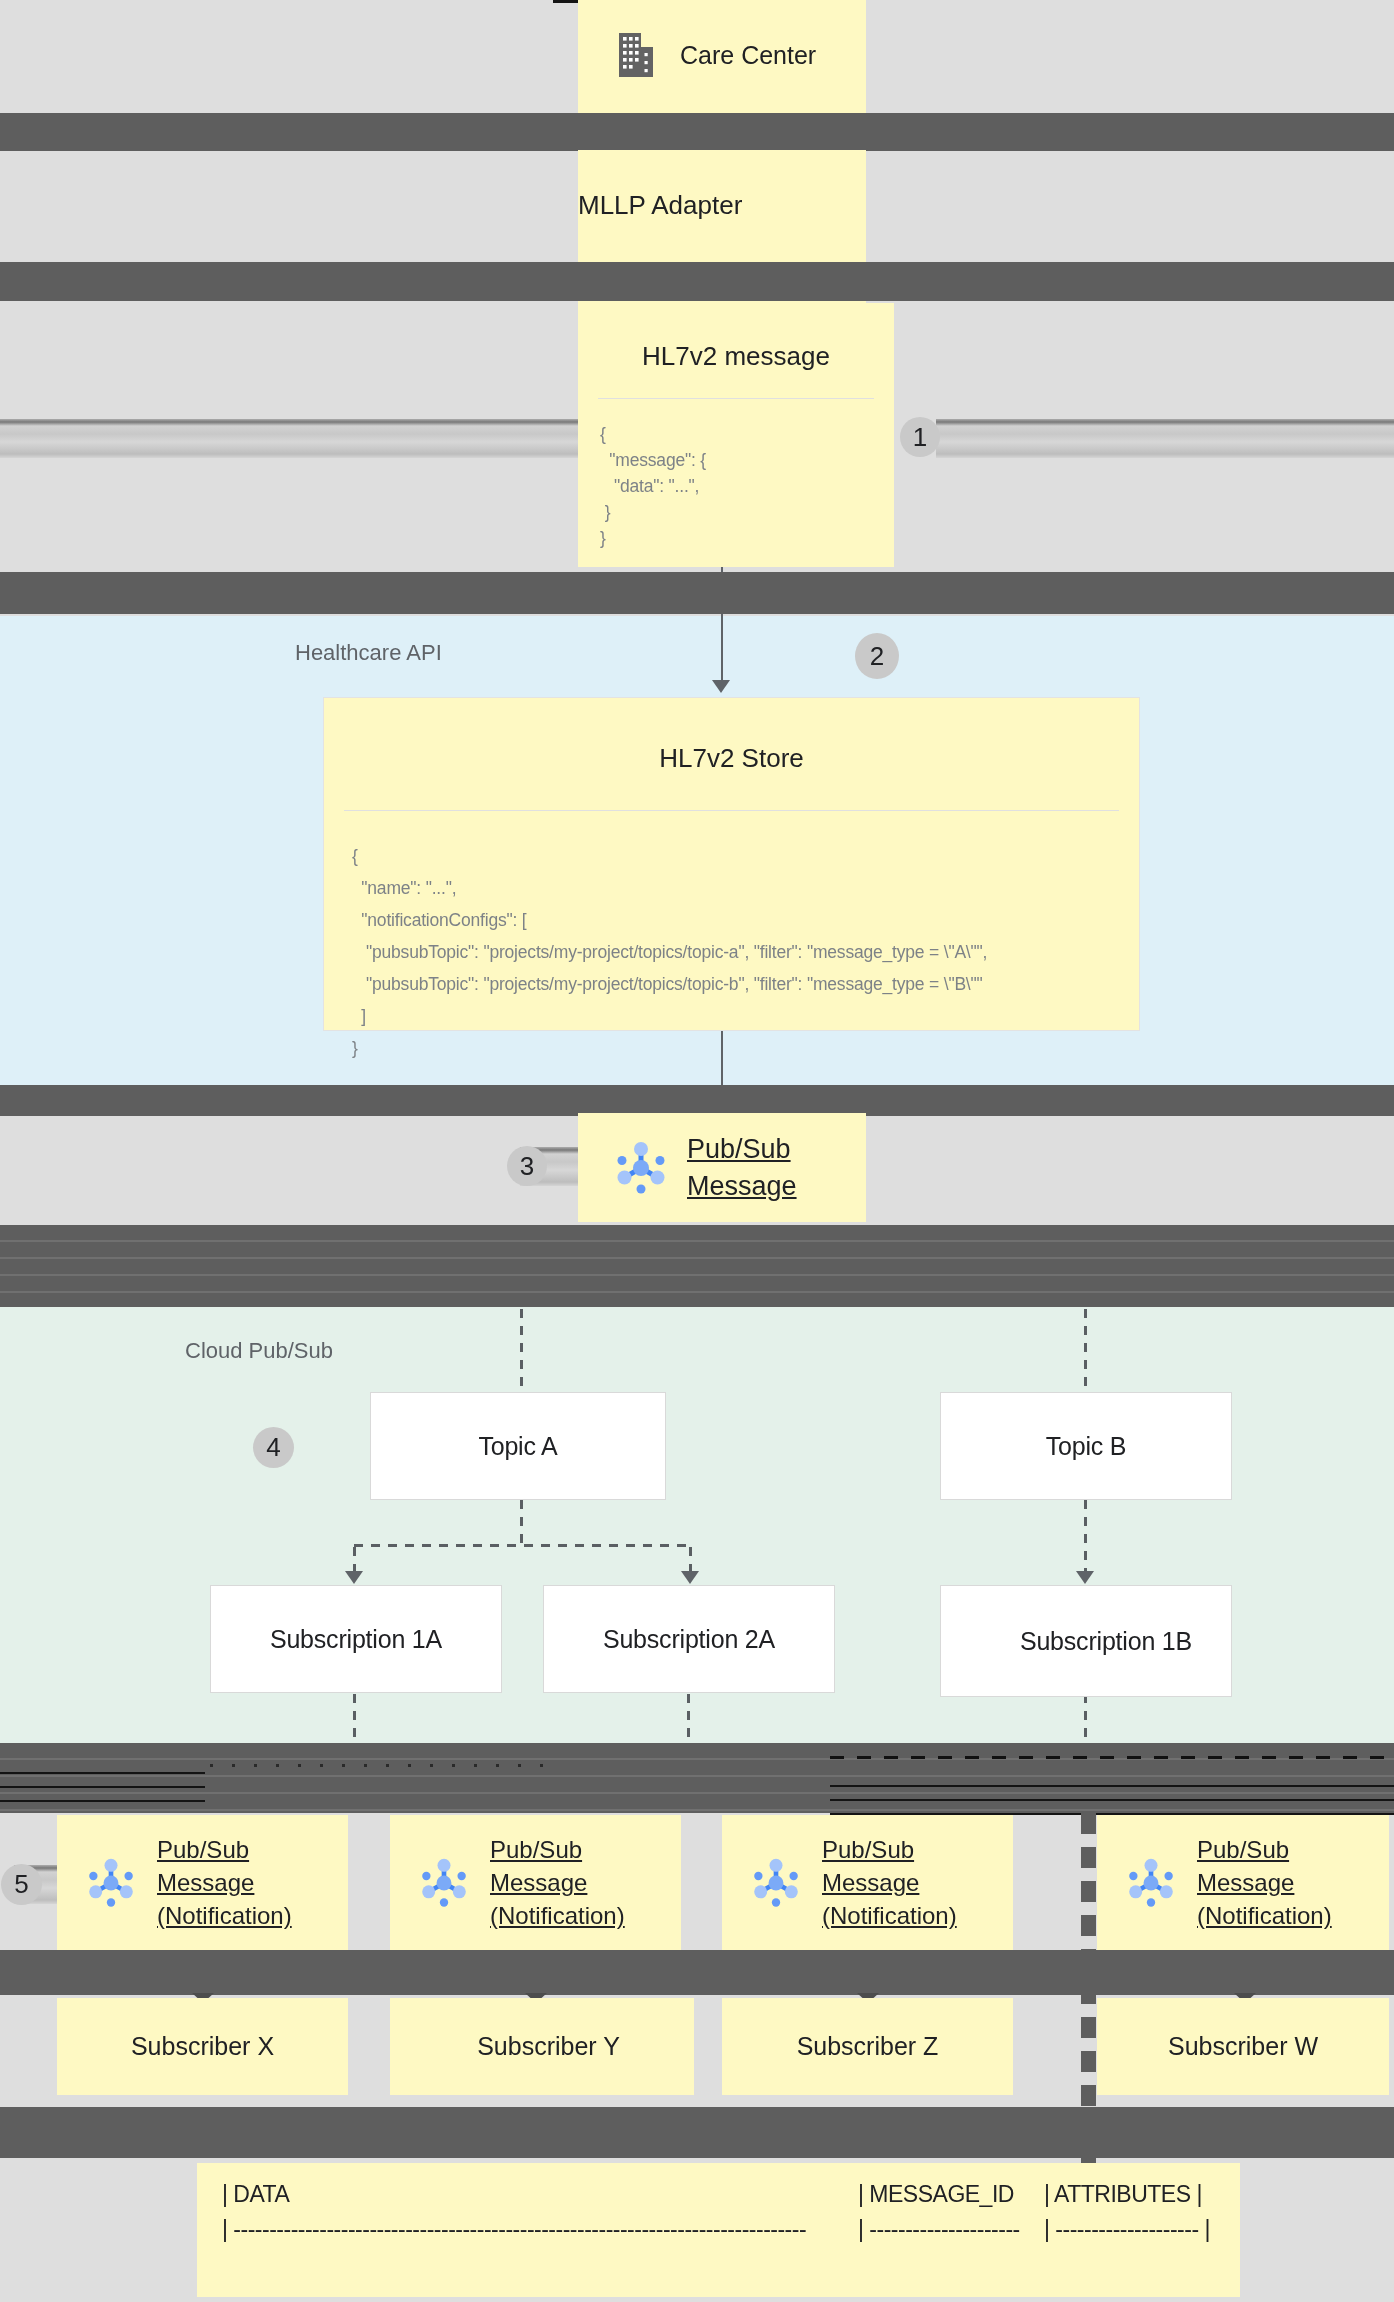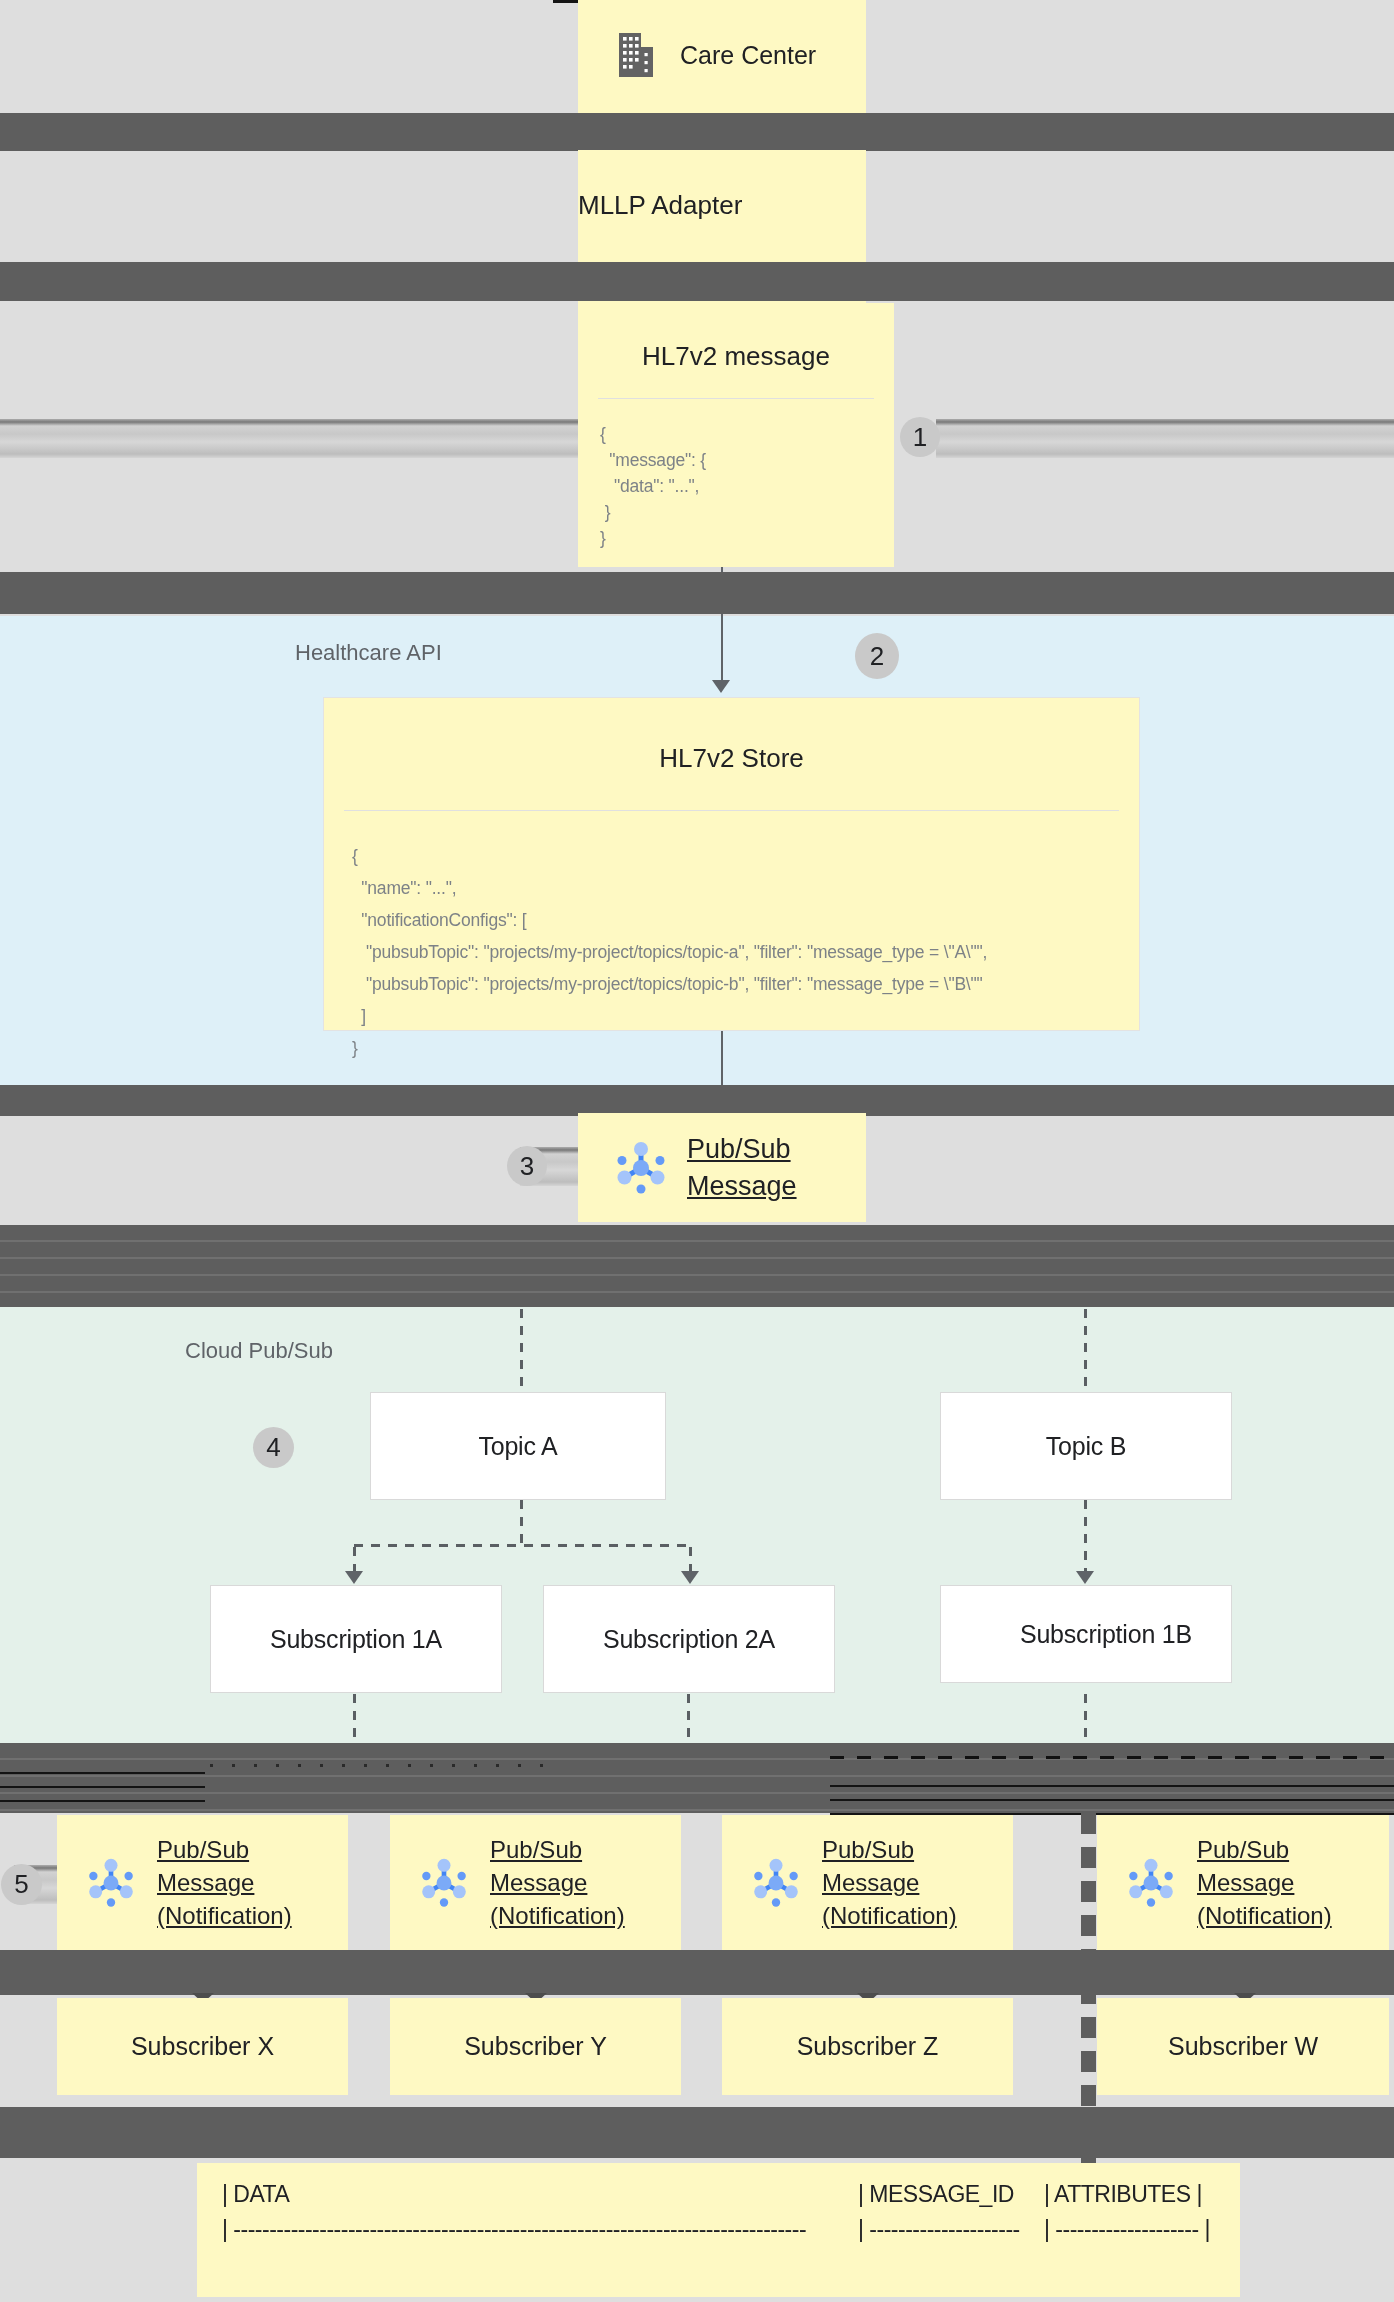--- a/index.html
+++ b/index.html
@@ -172,21 +172,21 @@
 Message</span>
   </div>
 
   <div class="slabel" style="left:185px;top:1338px;">Cloud Pub/Sub</div>
 
   <div class="bbox" style="left:370px;top:1392px;width:296px;height:108px;">Topic A</div>
   <div class="bbox" style="left:940px;top:1392px;width:292px;height:108px;">Topic B</div>
 
   <div class="bbox" style="left:210px;top:1585px;width:292px;height:108px;">Subscription 1A</div>
   <div class="bbox" style="left:543px;top:1585px;width:292px;height:108px;">Subscription 2A</div>
-  <div class="bbox" style="left:940px;top:1585px;width:292px;height:98px;padding-left:40px;">Subscription 1B</div>
+  <div class="bbox" style="left:940px;top:1585px;width:292px;height:112px;padding-left:40px;">Subscription 1B</div>
 
   <div class="wbox flexrow" style="left:57px;top:1815px;width:291px;height:135px;padding-left:28px;box-sizing:border-box;">
     <span style="display:inline-flex;margin-right:20px;">
       <svg width="52" height="52" viewBox="-28 -28 56 56">
         <g stroke="#4285f4" stroke-width="5" stroke-linecap="round">
             <line x1="0" y1="0" x2="0" y2="-16"></line>
             <line x1="0" y1="0" x2="14" y2="8"></line>
             <line x1="0" y1="0" x2="-14" y2="8"></line>
           </g>
         <circle cx="0" cy="0" r="8" fill="#7baaf7"></circle>
@@ -262,21 +262,21 @@
       </svg>
     </span>
     <span class="prelabel" style="font-size:24px;line-height:33px;color:#202124;">Pub/Sub
 Message
 (Notification)</span>
   </div>
 
   <div class="wbox flexrow" style="left:57px;top:1998px;width:291px;height:97px;justify-content:center;">
     <span style="font-size:25px;color:#202124;">Subscriber X</span>
   </div>
-  <div class="wbox flexrow" style="left:390px;top:1998px;width:291px;height:97px;justify-content:center;">
+  <div class="wbox flexrow" style="left:390px;top:1998px;width:291px;height:97px;justify-content:center;padding-left:13px;">
     <span style="font-size:25px;color:#202124;">Subscriber Y</span>
   </div>
   <div class="wbox flexrow" style="left:1097px;top:1998px;width:292px;height:97px;justify-content:center;">
     <span style="font-size:25px;color:#202124;">Subscriber W</span>
   </div>
   <div class="wbox flexrow" style="left:722px;top:1998px;width:291px;height:97px;justify-content:center;">
     <span style="font-size:25px;color:#202124;">Subscriber Z</span>
   </div>
 
   <div class="wbox" style="left:197px;top:2163px;width:1043px;height:134px;">

